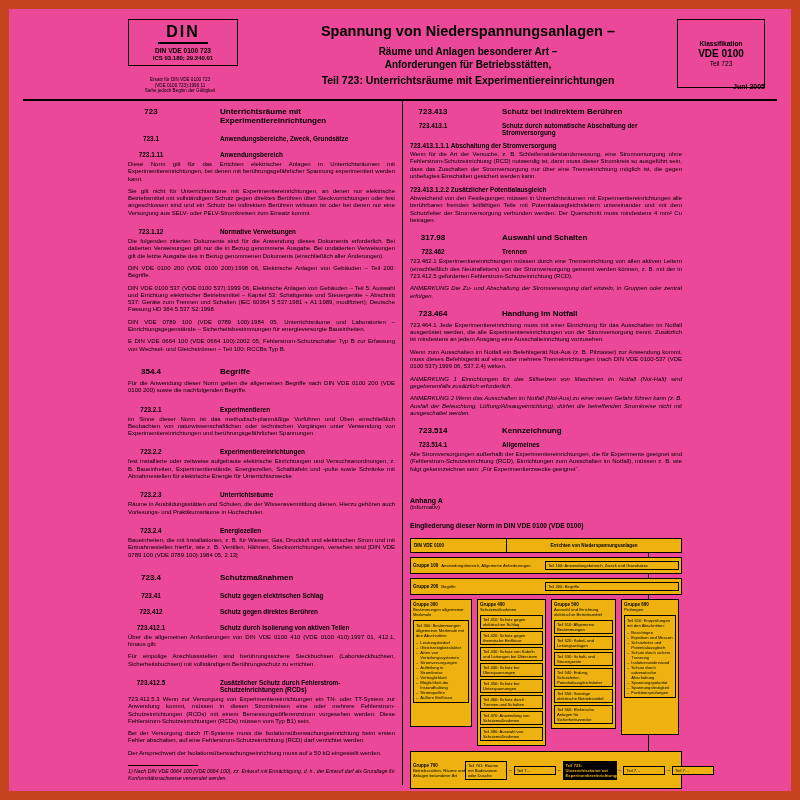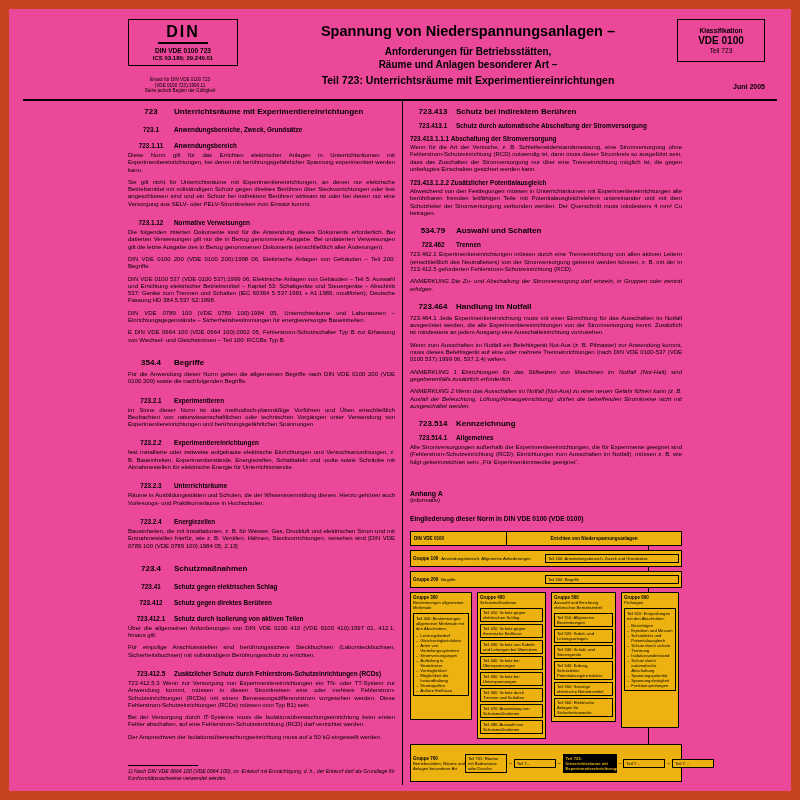--- a/index.html
+++ b/index.html
@@ -10,37 +10,37 @@
   .header{position:absolute;left:14px;right:14px;top:2px;height:88px;border-bottom:2px solid #000;}
   .din-box{position:absolute;left:105px;top:8px;width:104px;border:1px solid #000;text-align:center;padding:3px 2px 4px;}
   .din-logo{font-weight:bold;font-size:16px;letter-spacing:2px;border-bottom:2px solid #000;display:inline-block;padding:0 8px 1px;}
   .din-num{font-size:6.6px;font-weight:bold;margin-top:3px;}
   .din-ics{font-size:6px;font-weight:bold;margin-top:1px;}
   .din-replace{position:absolute;left:105px;top:66px;width:104px;font-size:4.6px;line-height:5.6px;text-align:center;}
   .titles{position:absolute;left:212px;width:466px;top:12px;text-align:center;}
   .t1{font-weight:bold;font-size:14.5px;margin-bottom:7px;}
   .t2{font-weight:bold;font-size:10px;line-height:12.5px;}
   .t4{font-weight:bold;font-size:10.5px;margin-top:3px;}
-  .klass-box{position:absolute;right:12px;top:8px;width:82px;border:1px solid #000;text-align:center;padding:7px 2px;}
+  .klass-box{position:absolute;right:12px;top:8px;width:82px;border:1px solid #000;text-align:center;padding:20px 2px;}
   .klass-label{font-size:6.6px;font-weight:bold;}
   .klass-code{font-size:10px;font-weight:bold;margin-top:1px;}
   .klass-part{font-size:6.6px;margin-top:1px;}
   .issue-date{position:absolute;right:12px;top:72px;font-size:7px;font-weight:bold;}
 
   
   .content{position:absolute;left:14px;right:14px;top:92px;bottom:4px;}
   .vline{position:absolute;left:379px;top:0;bottom:2px;width:1px;background:#000;}
   .col-left{position:absolute;left:105px;width:267px;top:6px;bottom:6px;display:flex;flex-direction:column;}
   .col-right{position:absolute;left:387px;width:272px;top:6px;bottom:12px;}
 
   .h1{display:flex;font-weight:bold;font-size:8px;margin:9px 0 4px;}
   .h1:first-child{margin-top:0;}
   .h2{display:flex;font-weight:bold;font-size:6.4px;margin:6px 0 3px;}
   .h1 .num,.h2 .num{width:46px;flex:none;text-align:center;}
-  .h1 .ti,.h2 .ti{flex:1;}
+  .h1 .ti,.h2 .ti{flex:1;margin-left:46px;}
   .h3{font-weight:bold;font-size:6.4px;margin:6px 0 2px;}
   .para{font-size:6px;line-height:7.3px;margin:0 0 5px;text-align:justify;}
   .note{font-size:6px;line-height:7.3px;margin:0 0 5px;font-style:italic;text-align:justify;}
   .fnote-wrap{margin-top:auto;}
   .fnote-rule{width:70px;height:1px;background:#000;margin-bottom:2px;}
   .fnote{font-size:5.2px;line-height:6.4px;font-style:italic;text-align:justify;}
 
   
   .annex-head{margin-top:24px;font-weight:bold;font-size:7px;}
   .annex-sub{font-size:6px;margin-bottom:12px;}
@@ -88,22 +88,22 @@
       <div class="din-num">DIN VDE 0100 723</div>
       <div class="din-ics">ICS 03.180; 29.240.01</div>
     </div>
     <div class="din-replace">
       <div>Ersatz für DIN VDE 0100 723</div>
       <div>(VDE 0100 723):1990 11</div>
       <div>Siehe jedoch Beginn der Gültigkeit</div>
     </div>
     <div class="titles">
       <div class="t1">Spannung von Niederspannungsanlagen –</div>
+      <div class="t2">Räume und Anlagen besonderer Art –</div>
       <div class="t2">Anforderungen für Betriebsstätten,</div>
-      <div class="t2">Räume und Anlagen besonderer Art –</div>
       <div class="t4">Teil 723: Unterrichtsräume mit Experimentiereinrichtungen</div>
     </div>
     <div class="klass-box">
       <div class="klass-label">Klassifikation</div>
       <div class="klass-code">VDE 0100</div>
       <div class="klass-part">Teil 723</div>
     </div>
     <div class="issue-date">Juni 2005</div>
   </div>
 
@@ -197,21 +197,21 @@
           </div>
           <div class="h2">
             <span class="num">723.413.1</span>
             <span class="ti">Schutz durch automatische Abschaltung der Stromversorgung</span>
           </div>
           <div class="h3">723.413.1.1.1 Abschaltung der Stromversorgung</div>
           <div class="para">Wenn für die Art der Versuche, z. B. Schleifenwiderstandsmessung, eine Stromversorgung ohne Fehlerstrom-Schutzeinrichtung (RCD) notwendig ist, dann muss dieser Stromkreis so ausgeführt sein, dass das Zuschalten der Stromversorgung nur über eine Trenneinrichtung möglich ist, die gegen unbefugtes Einschalten gesichert werden kann.</div>
           <div class="h3">723.413.1.2.2 Zusätzlicher Potentialausgleich</div>
           <div class="para">Abweichend von den Festlegungen müssen in Unterrichtsräumen mit Experimentiereinrichtungen alle berührbaren fremden leitfähigen Teile mit Potentialausgleichsleitern untereinander und mit dem Schutzleiter der Stromversorgung verbunden werden. Der Querschnitt muss mindestens 4 mm² Cu betragen.</div>
           <div class="h1">
-            <span class="num">534.79</span>
+            <span class="num">317.98</span>
             <span class="ti">Auswahl und Schalten</span>
           </div>
           <div class="h2">
             <span class="num">723.462</span>
             <span class="ti">Trennen</span>
           </div>
           <div class="para">723.462.1   Experimentiereinrichtungen müssen durch eine Trenneinrichtung von allen aktiven Leitern (einschließlich des Neutralleiters) von der Stromversorgung getrennt werden können, z. B. mit der in 723.412.5 geforderten Fehlerstrom-Schutzeinrichtung (RCD).</div>
           <div class="note">ANMERKUNG   Die Zu- und Abschaltung der Stromversorgung darf einzeln, in Gruppen oder zentral erfolgen.</div>
           <div class="h1">
             <span class="num">723.464</span>

